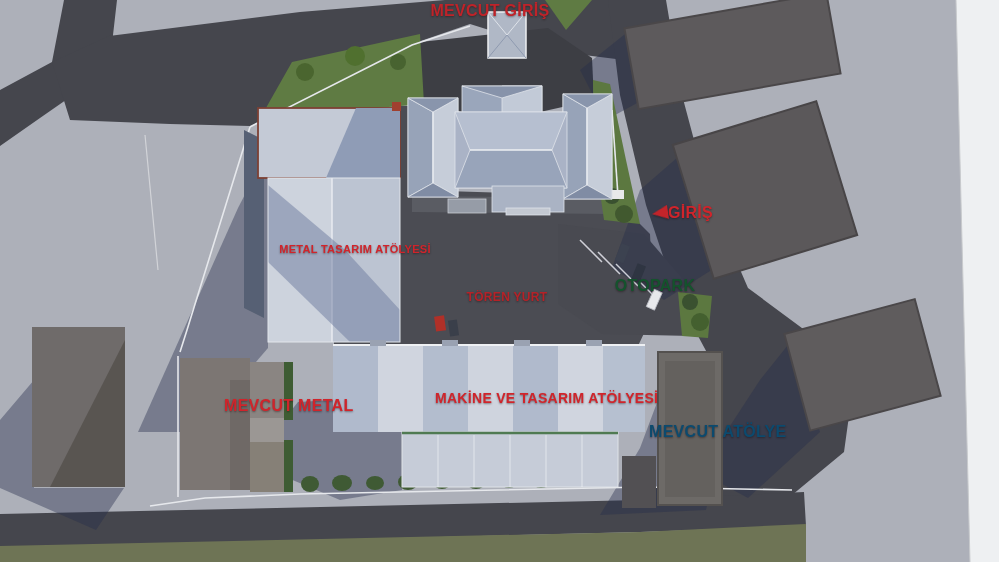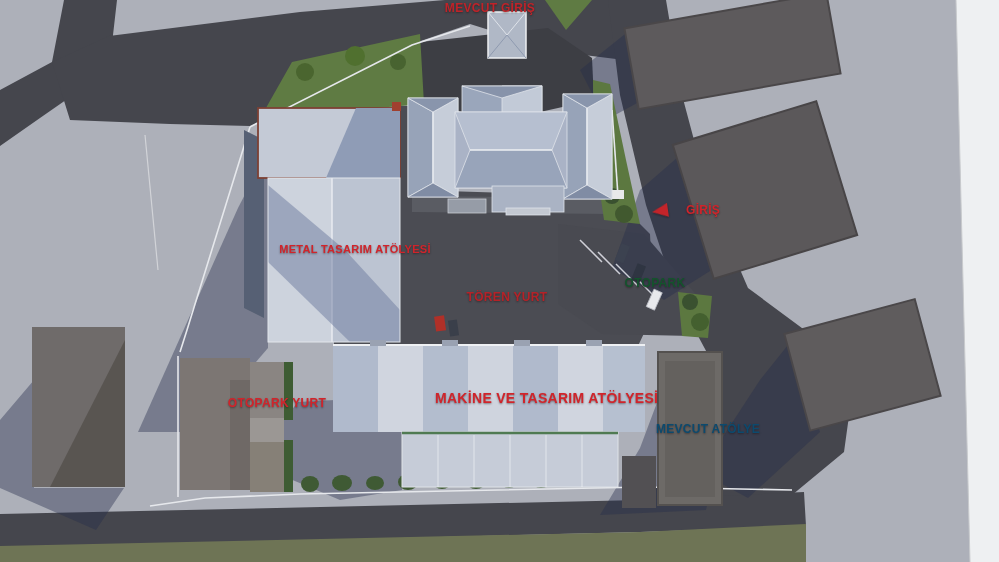--- a/index.html
+++ b/index.html
@@ -1,25 +1,25 @@
 <!DOCTYPE html>
 <html><head>
 <meta charset="utf-8">
 <style>
   html,body{margin:0;padding:0;background:#2b2b2e;}
   .stage{position:relative;width:999px;height:562px;overflow:hidden;
          font-family:"Liberation Sans",sans-serif;background:#adb0b9;}
   .stage svg{position:absolute;left:0;top:0;}
-  .lbl{position:absolute;color:#d0242b;font-weight:bold;font-size:12px;
+  .lbl{position:absolute;color:#d0242b;font-weight:bold;font-size:16px;
        letter-spacing:.3px;text-align:center;white-space:nowrap;
        text-shadow:0 1px 2px rgba(30,10,10,.45);line-height:1.1;}
   .lbl-mevcut-giris{left:430px;top:2px;width:120px;color:#bf2329;}
   .lbl-school{left:438px;top:121px;width:156px;font-size:13.5px;}
   .lbl-metal{left:263px;top:243px;width:184px;font-size:11px;}
-  .lbl-giris-group{left:652px;top:204px;display:flex;align-items:center;gap:18px;}
+  .lbl-giris-group{left:652px;top:204px;display:flex;align-items:center;gap:0;}
   .arrow-left{width:0;height:0;border-top:7px solid transparent;
        border-bottom:7px solid transparent;border-right:16px solid #c3242a;
        transform:rotate(-8deg);filter:drop-shadow(0 1px 1px rgba(0,0,0,.4));}
   .lbl-otopark{left:614px;top:277px;width:82px;color:#14532d;}
   .lbl-toren{left:453px;top:291px;width:108px;font-size:12px;color:#b52228;}
   .lbl-yurt{left:224px;top:397px;width:106px;}
   .lbl-makine{left:388px;top:391px;width:220px;font-size:14px;margin-left:47px;}
   .lbl-atolye{left:649px;top:423px;width:118px;color:#0c4a6e;}
 </style>
 </head>
@@ -208,16 +208,16 @@
 </svg>
 
   <div class="lbl lbl-mevcut-giris">MEVCUT GİRİŞ</div>
   <div class="lbl lbl-metal">METAL TASARIM ATÖLYESİ</div>
   <div class="lbl lbl-giris-group">
     <span class="arrow-left"></span>
     <span>GİRİŞ</span>
   </div>
   <div class="lbl lbl-otopark">OTOPARK</div>
   <div class="lbl lbl-toren">TÖREN YURT</div>
-  <div class="lbl lbl-yurt">OTOPARK YURT</div>
+  <div class="lbl lbl-yurt">MEVCUT METAL</div>
   <div class="lbl lbl-makine">MAKİNE VE TASARIM ATÖLYESİ</div>
   <div class="lbl lbl-atolye">MEVCUT ATÖLYE</div>
 </div>
 
 </body></html>

